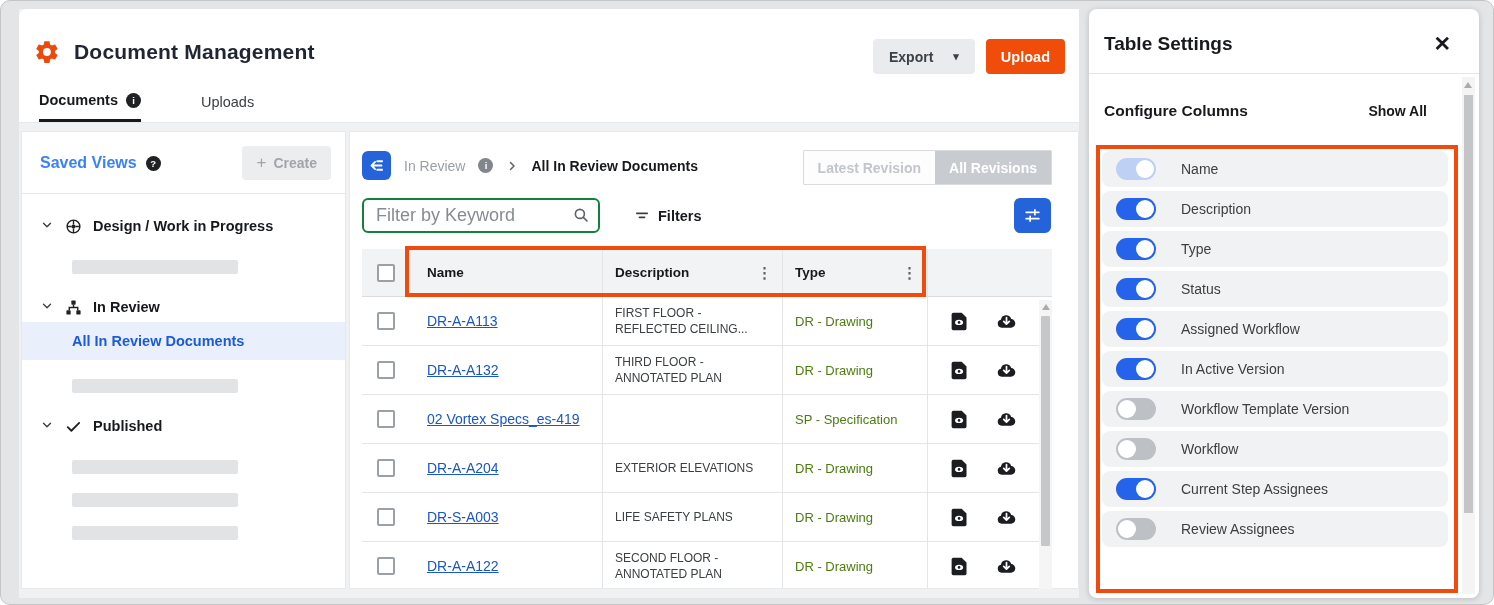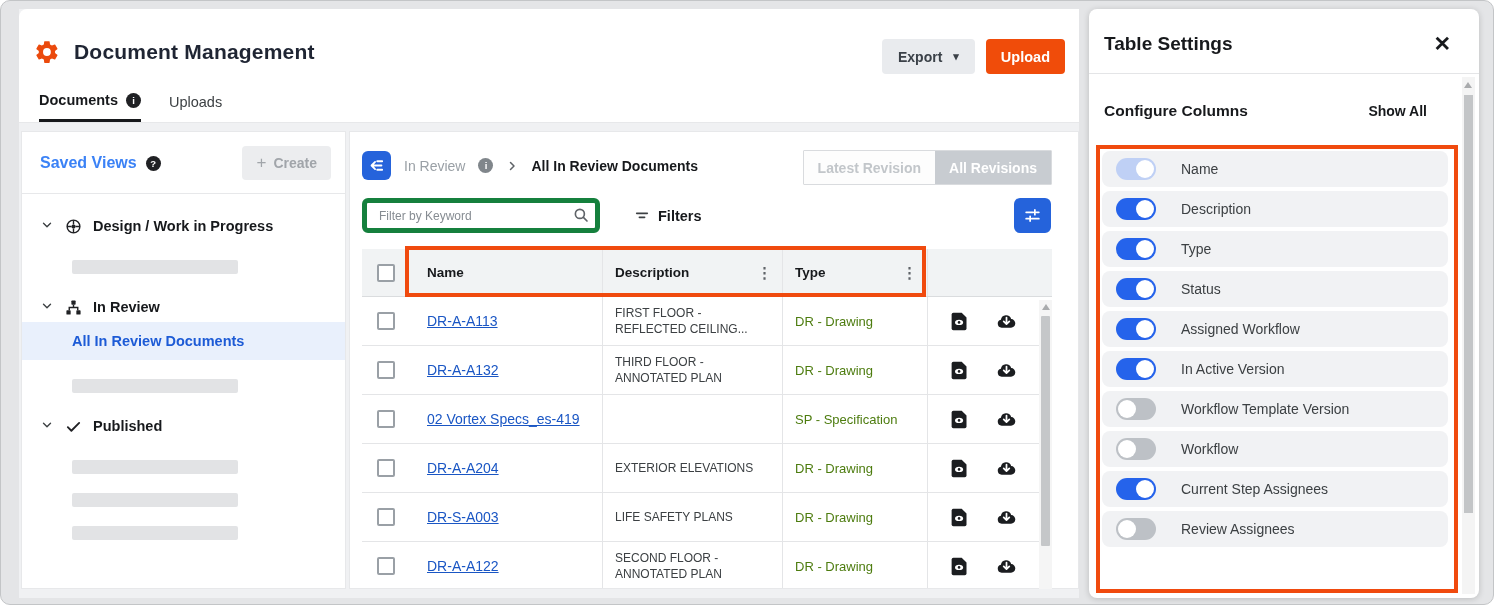--- a/index.html
+++ b/index.html
@@ -7,24 +7,24 @@
   .frame { position:relative; width:1494px; height:605px; background:#E4E5E7; border:1px solid #C3C5C7; border-radius:10px; overflow:hidden; }
   .abs { position:absolute; }
 
   
   .app-bg { left:18px; top:8px; width:1060px; height:589px; background:#F0F1F3; }
   .app-header { left:18px; top:8px; width:1060px; height:114px; background:#fff; border-bottom:1px solid #E7E8EA; border-top-left-radius:8px; }
   .title-row { position:absolute; left:15px; top:30px; display:flex; align-items:center; gap:14px; }
   .gear { width:26px; height:26px; color:#EB4A0D; }
   .page-title { font-size:21px; font-weight:700; color:#1F2533; letter-spacing:.2px; }
   .header-actions { position:absolute; right:14px; top:30px; display:flex; gap:11px; }
-  .btn-export { display:flex; align-items:center; gap:11px; background:#E9EBEE; border:none; border-radius:4px; padding:0 16px; height:35px; font-size:14px; font-weight:600; color:#3B4148; font-family:inherit; cursor:pointer; }
+  .btn-export { display:flex; align-items:center; gap:20px; background:#E9EBEE; border:none; border-radius:4px; padding:0 16px; height:35px; font-size:14px; font-weight:600; color:#3B4148; font-family:inherit; cursor:pointer; }
   .btn-export .caret { font-size:11px; color:#3B4148; }
   .btn-upload { background:#F04C0A; color:#fff; border:none; border-radius:4px; padding:0 15px; height:35px; font-size:14.5px; font-weight:700; font-family:inherit; cursor:pointer; }
-  .tabs { position:absolute; left:20px; bottom:0; display:flex; gap:28px; }
+  .tabs { position:absolute; left:20px; bottom:0; display:flex; gap:60px; }
   .tab { display:flex; align-items:center; gap:8px; padding-bottom:11px; font-size:14.5px; color:#3C4043; cursor:pointer; }
   .tab.active { font-weight:700; color:#17191C; border-bottom:3px solid #17191C; }
   .info-dot { display:inline-flex; align-items:center; justify-content:center; width:15px; height:15px; border-radius:50%; background:#202124; color:#fff; font-size:9.5px; font-weight:700; font-style:normal; }
   .info-dot.gray { background:#80868B; }
 
   
   .sidebar-card { left:20px; top:130px; width:325px; height:458px; background:#fff; border:1px solid #E7E8EA; }
   .sv-head { display:flex; align-items:center; justify-content:space-between; padding:14px 14px 13px 18px; border-bottom:1px solid #E7E8EA; }
   .sv-title-wrap { display:flex; align-items:center; gap:9px; }
   .sv-title { font-size:16px; font-weight:700; color:#3b82f6; }
@@ -45,21 +45,21 @@
   .back-btn svg { width:17px; height:17px; }
   .crumb-parent { font-size:14px; color:#9AA0A6; }
   .crumb-sep { width:12px; height:12px; color:#5F6368; }
   .crumb-current { font-size:14px; font-weight:700; color:#17191C; }
   .segmented { position:absolute; right:26px; top:18px; display:flex; height:35px; border:1px solid #D9DBDE; border-radius:1px; overflow:hidden; }
   .seg { display:flex; align-items:center; padding:0 14px; font-size:14px; font-weight:600; cursor:default; }
   .seg-left { background:#FDFDFD; color:#C2C6CA; }
   .seg-right { background:#C8CCD1; color:#FFFFFF; }
   .filter-row { position:absolute; left:12px; top:66px; display:flex; align-items:center; }
   .kw-input { position:relative; width:238px; height:35px; }
-  .kw-input input { width:100%; height:100%; border:5px solid #15803d; border-radius:6px; padding:0 34px 0 12px; font-size:12px; font-family:inherit; color:#202124; outline:none; }
+  .kw-input input { width:100%; height:100%; border:2px solid #15803d; border-radius:6px; padding:0 34px 0 12px; font-size:18px; font-family:inherit; color:#202124; outline:none; }
   .kw-input input::placeholder { color:#868C92; }
   .kw-input .s-ico { position:absolute; right:10px; top:8px; width:18px; height:18px; color:#5F6368; }
   .filters-btn { display:flex; align-items:center; gap:8px; margin-left:34px; font-size:14.5px; font-weight:600; color:#17191C; cursor:pointer; }
   .filters-btn svg { width:16px; height:16px; color:#3C4043; }
   .sliders-btn { position:absolute; right:27px; top:66px; width:37px; height:35px; border:none; border-radius:6px; background:#2563DB; display:flex; align-items:center; justify-content:center; cursor:pointer; }
   .sliders-btn svg { width:19px; height:19px; }
 
   
   .dtable { position:absolute; left:12px; top:117px; width:690px; }
   .trow { display:flex; align-items:stretch; border-bottom:1px solid #E4E5E7; background:#fff; }

